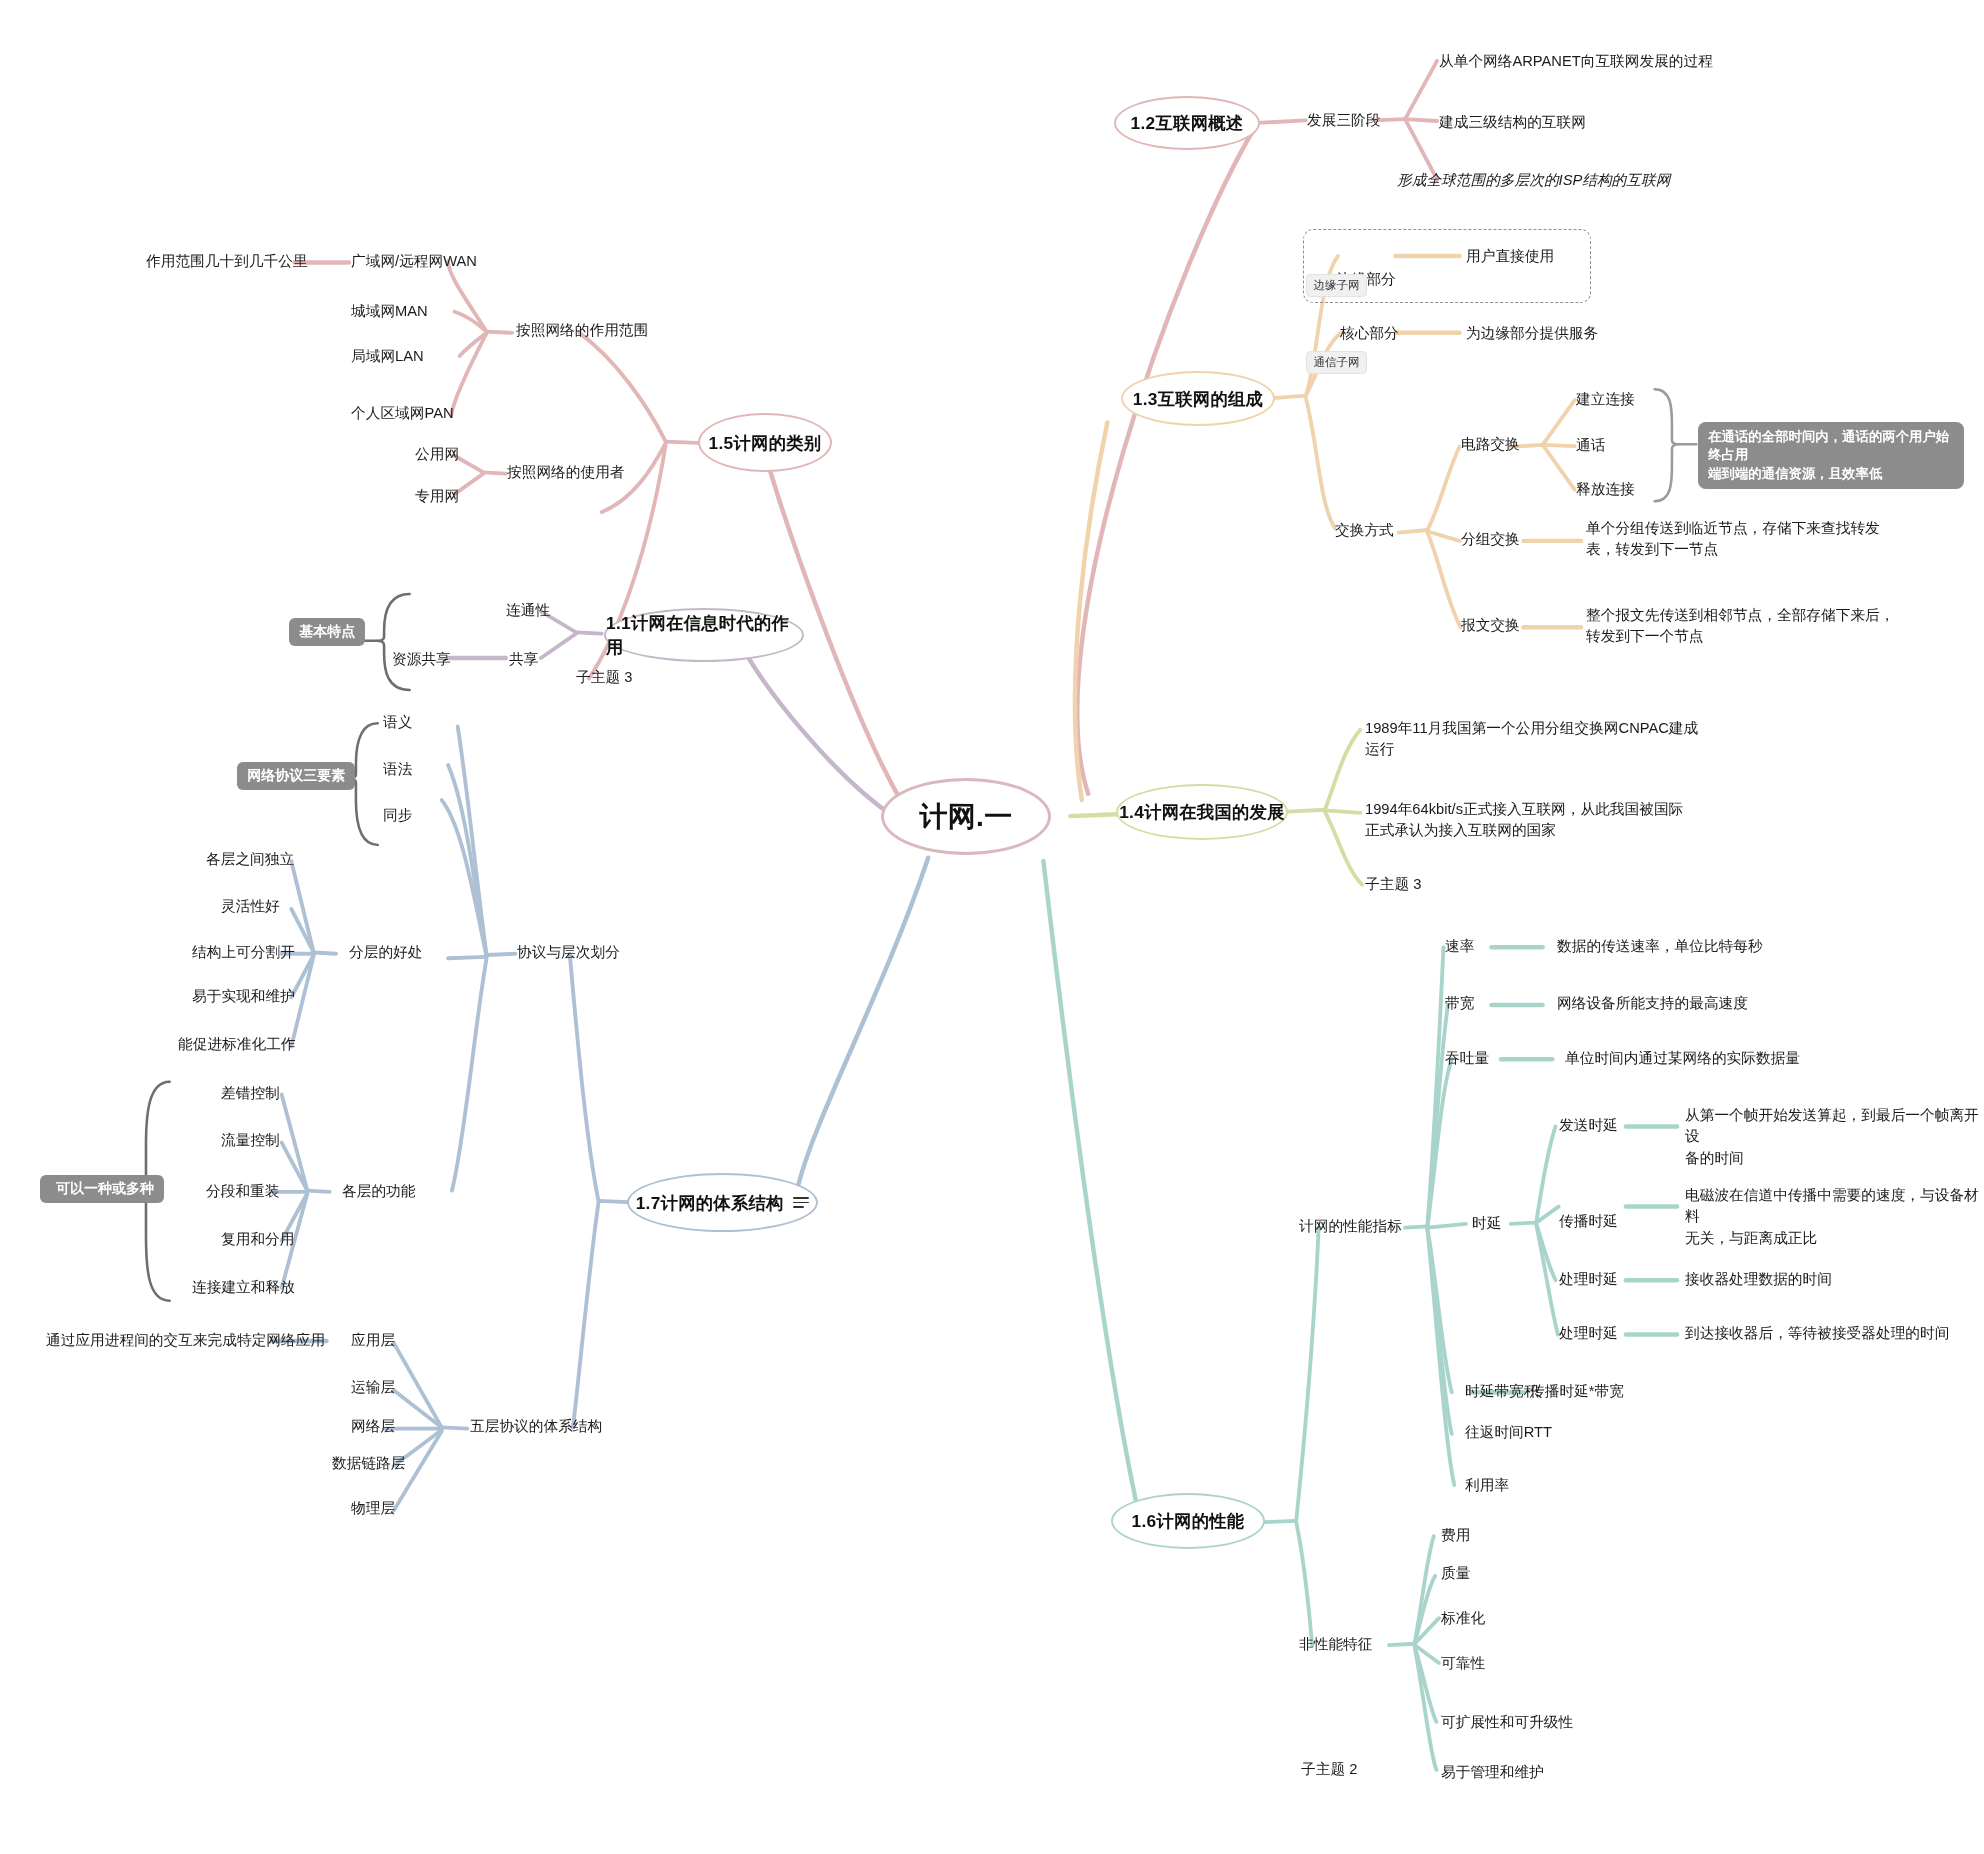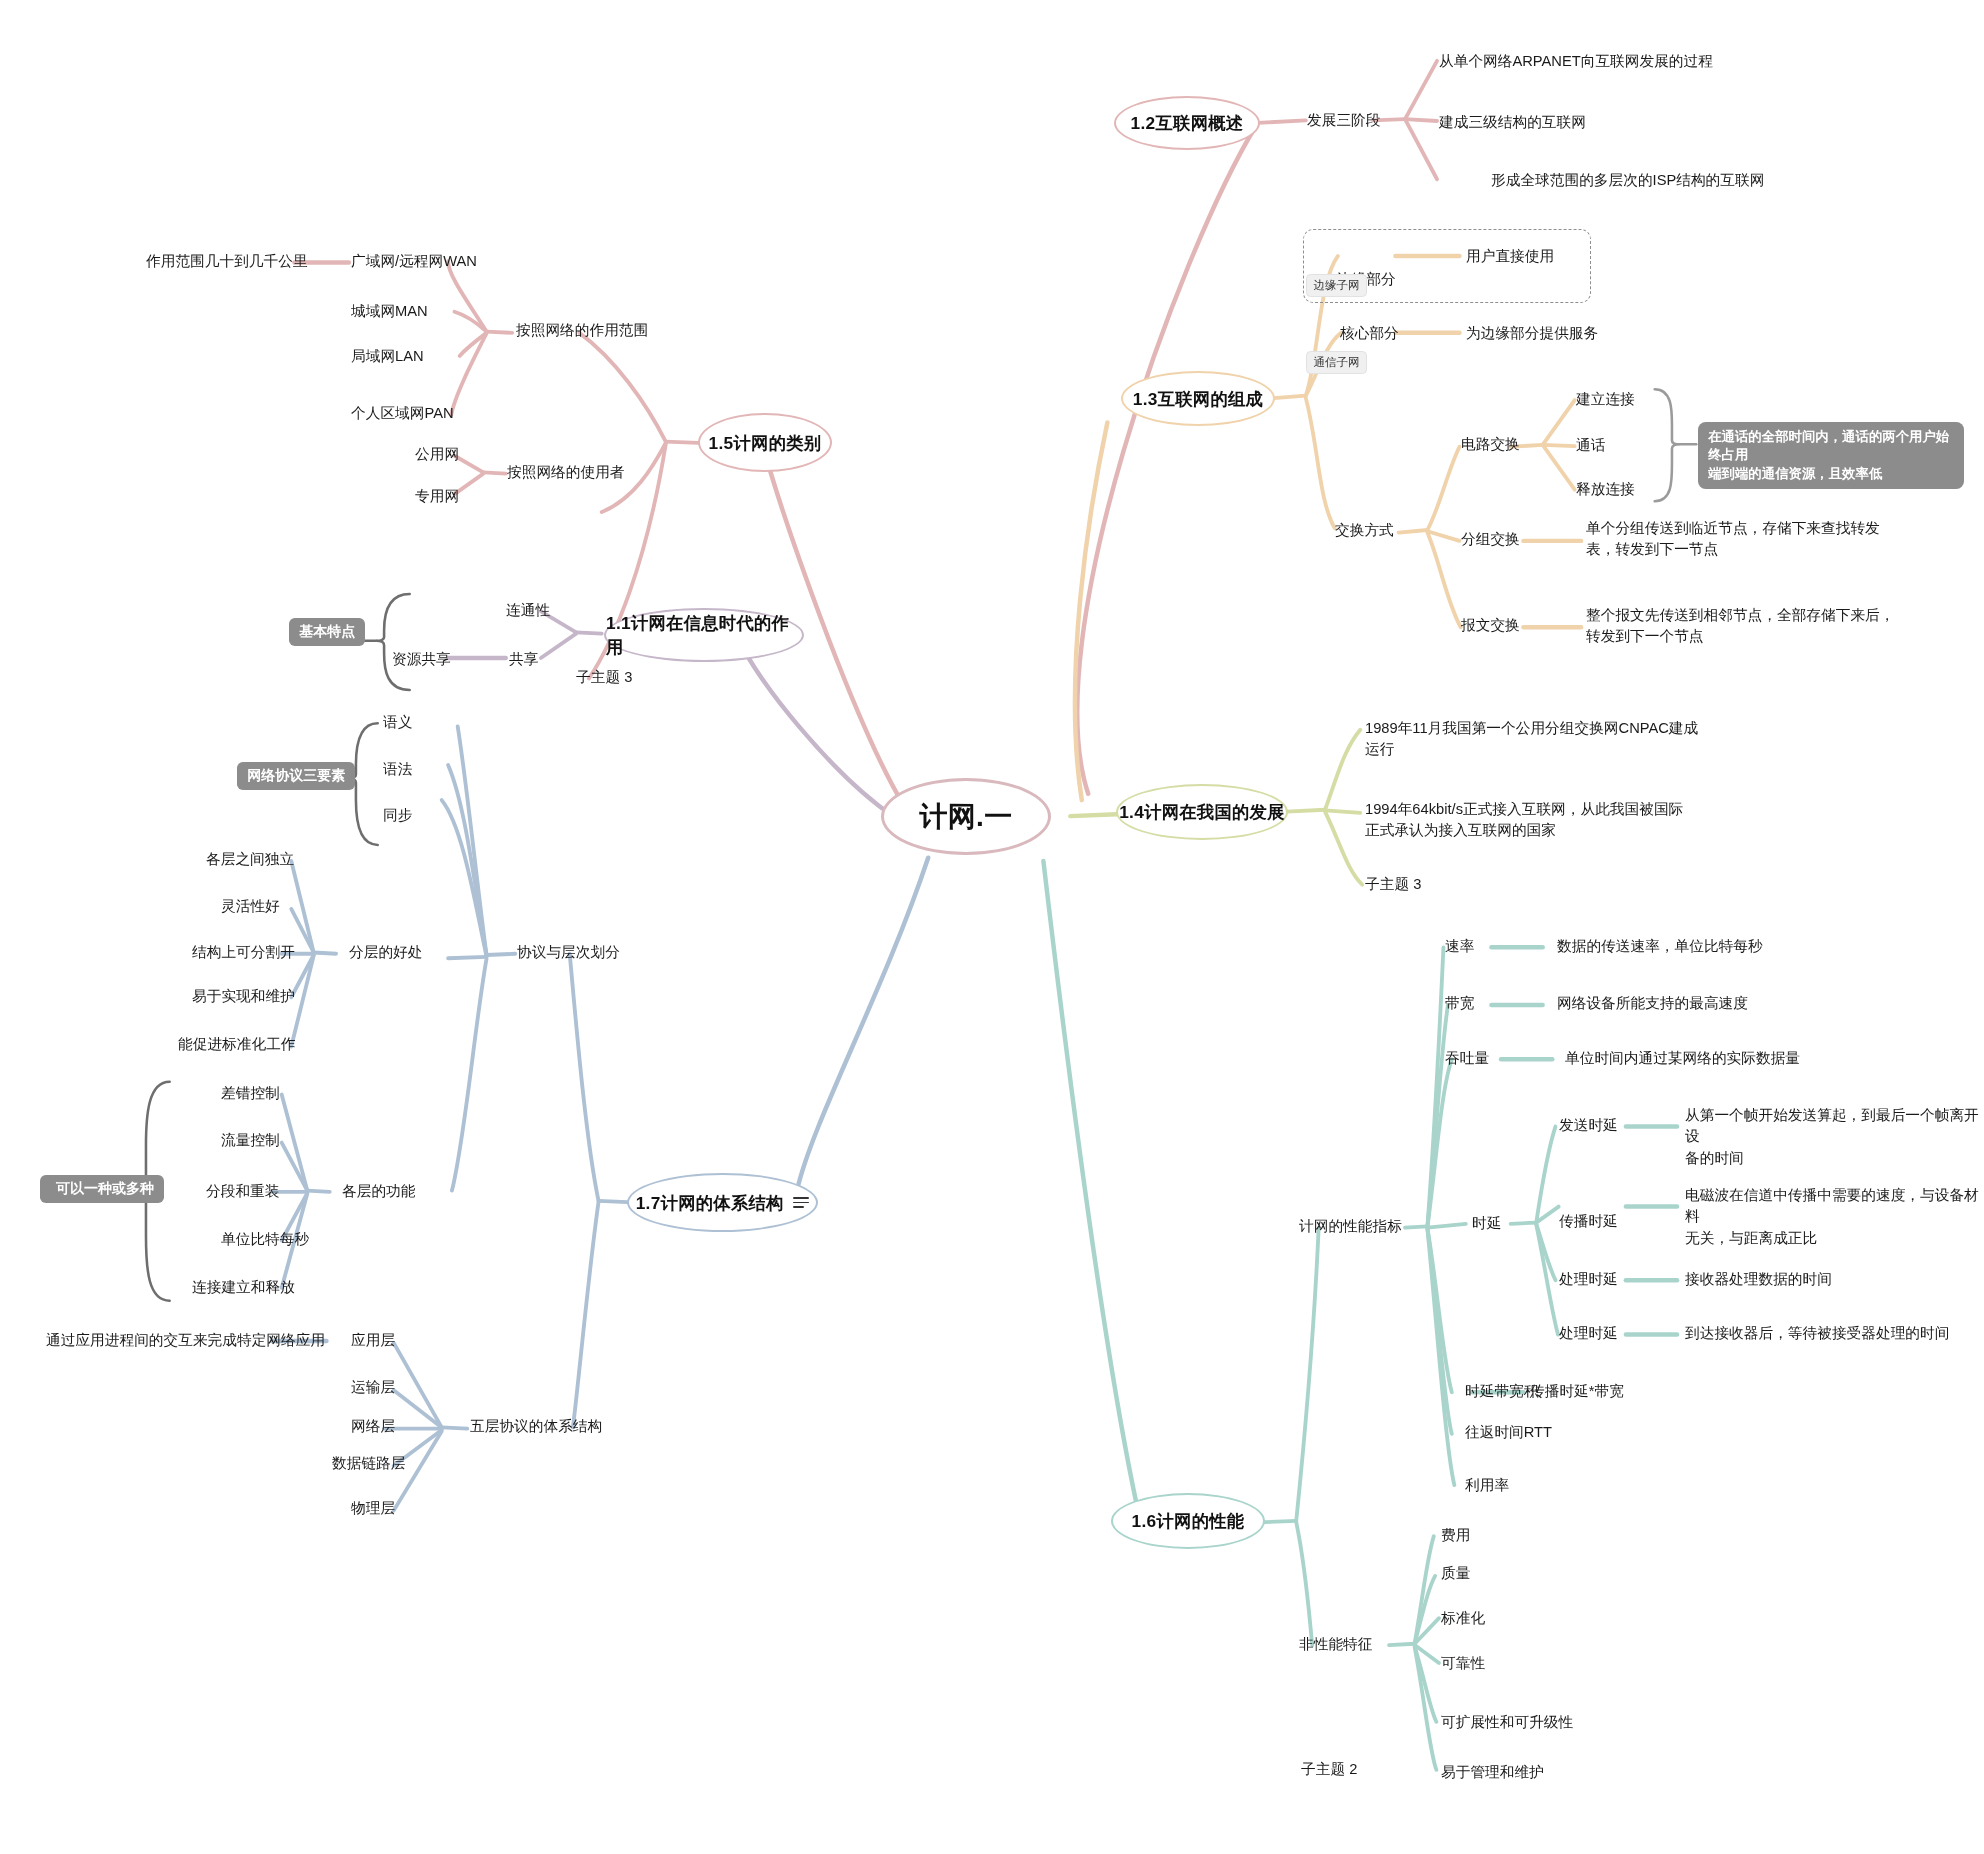--- a/index.html
+++ b/index.html
@@ -209,21 +209,21 @@
   <div class="ellipse root" style="left:881px;top:778px;width:170px;height:77px;">
     <span>计网.一</span>
   </div>
 
   <div class="ellipse l1 e-pink" style="left:1114px;top:96px;width:146px;height:54px;">
     <span>1.2互联网概述</span>
   </div>
   <div class="txt" style="left:1307px;top:110px;">发展三阶段</div>
   <div class="txt" style="left:1439px;top:51px;">从单个网络ARPANET向互联网发展的过程</div>
   <div class="txt" style="left:1439px;top:112px;">建成三级结构的互联网</div>
-  <div class="txt" style="left:1491px;top:170px;">形成全球范围的多层次的ISP结构的互联网</div>
+  <div class="txt" style="left:1397px;top:170px;font-style:italic;">形成全球范围的多层次的ISP结构的互联网</div>
 
   <div class="ellipse l1 e-orange" style="left:1121px;top:371px;width:154px;height:55px;">
     <span>1.3互联网的组成</span>
   </div>
 
   <div class="dashbox" style="left:1303px;top:229px;width:288px;height:74px;"></div>
   <div class="txt" style="left:1337px;top:246px;margin-top:23px;">边缘部分</div>
   <div class="txt" style="left:1466px;top:246px;">用户直接使用</div>
   <div class="tag" style="left:1306px;top:274px;">边缘子网</div>
 
@@ -297,21 +297,21 @@
   <div class="txt" style="left:221px;top:896px;">灵活性好</div>
   <div class="txt" style="left:192px;top:942px;">结构上可分割开</div>
   <div class="txt" style="left:192px;top:986px;">易于实现和维护</div>
   <div class="txt" style="left:178px;top:1034px;">能促进标准化工作</div>
 
   <div class="txt" style="left:342px;top:1181px;">各层的功能</div>
   <div class="pill" style="left:40px;top:1175px;padding-left:16px;">可以一种或多种</div>
   <div class="txt" style="left:221px;top:1083px;">差错控制</div>
   <div class="txt" style="left:221px;top:1130px;">流量控制</div>
   <div class="txt" style="left:206px;top:1181px;">分段和重装</div>
-  <div class="txt" style="left:221px;top:1229px;">单位比特每秒</div>
+  <div class="txt" style="left:221px;top:1229px;">复用和分用</div>
   <div class="txt" style="left:192px;top:1277px;">连接建立和释放</div>
 
   <div class="txt" style="left:470px;top:1416px;">五层协议的体系结构</div>
   <div class="txt" style="left:351px;top:1330px;">应用层</div>
   <div class="txt" style="left:351px;top:1377px;">运输层</div>
   <div class="txt" style="left:351px;top:1416px;">网络层</div>
   <div class="txt" style="left:332px;top:1453px;">数据链路层</div>
   <div class="txt" style="left:351px;top:1498px;">物理层</div>
   <div class="txt" style="left:46px;top:1330px;">通过应用进程间的交互来完成特定网络应用</div>
 

